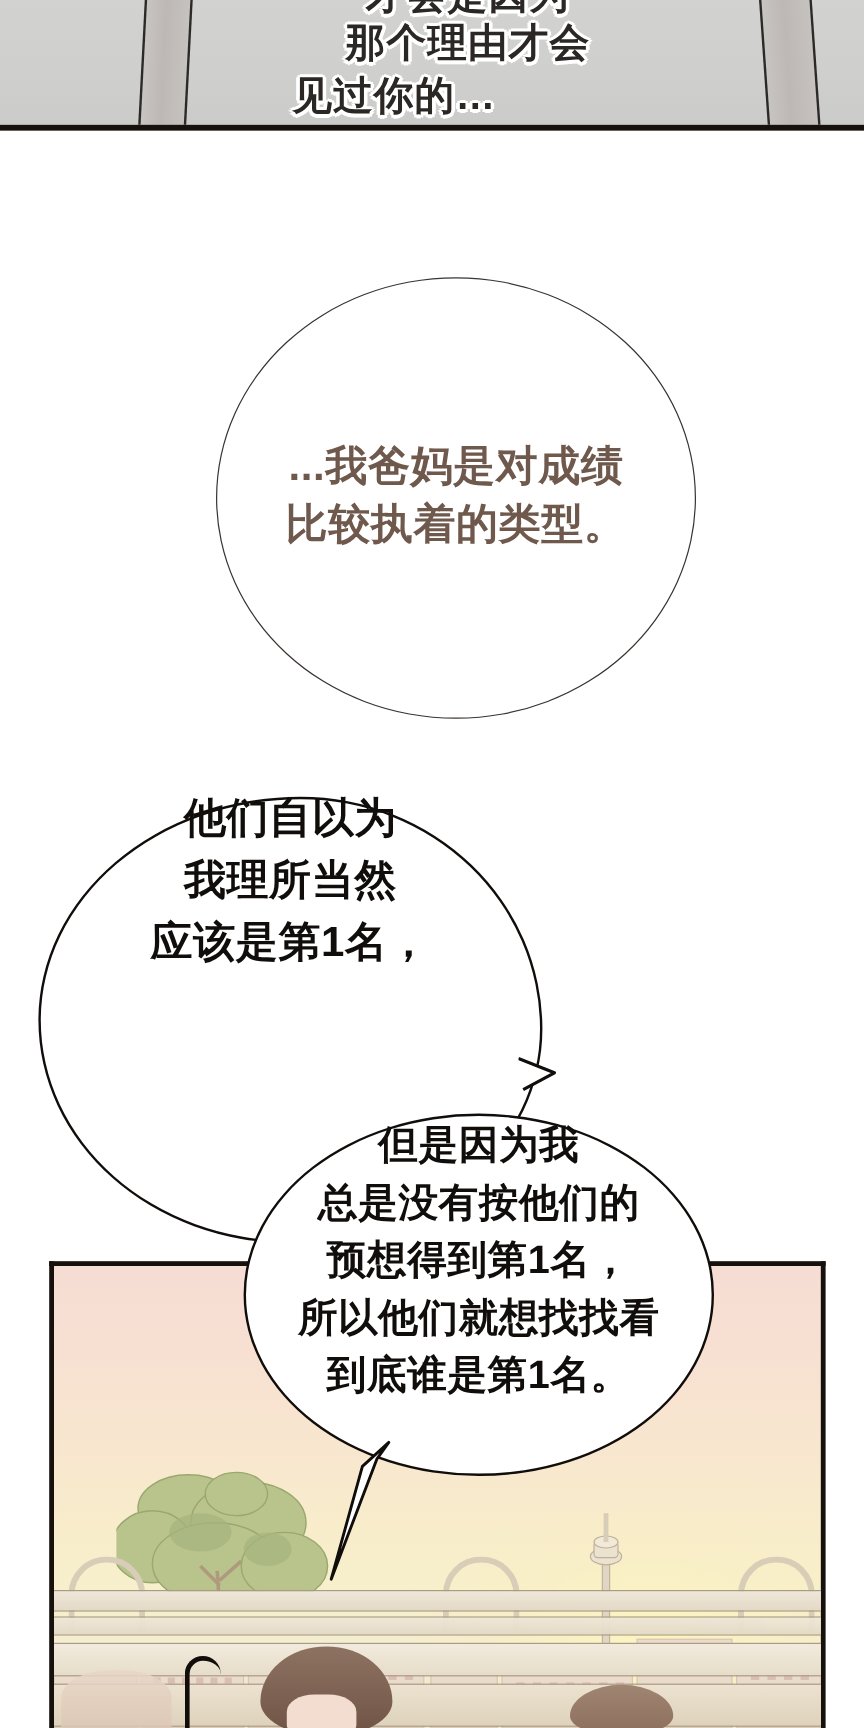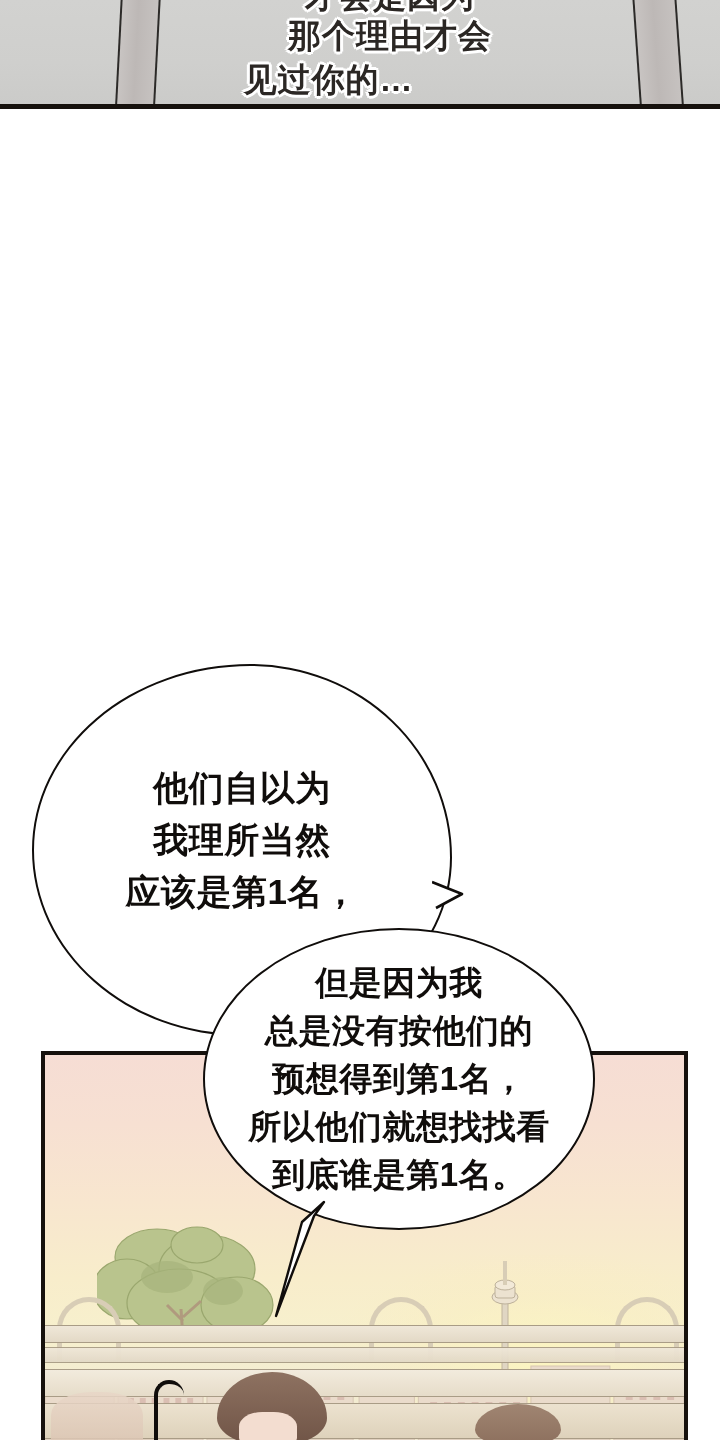--- a/index.html
+++ b/index.html
@@ -133,21 +133,21 @@
     position: absolute;
     left: 32px;
     top: 664px;
     width: 420px;
     height: 372px;
     border-radius: 52% 48% 50% 50% / 50% 52% 48% 50%;
     background: #ffffff;
     border: 2.6px solid #100d0b;
     box-sizing: border-box;
     display: flex;
-    align-items: center;
+    align-items: flex-start;
     justify-content: center;
     z-index: 5;
   }
   .bubble-2 .btext {
     text-align: center;
     color: #100d0b;
     font-weight: 700;
     font-size: 35px;
     line-height: 52px;
     letter-spacing: 0.5px;
@@ -169,21 +169,20 @@
     position: absolute;
     left: 203px;
     top: 928px;
     width: 392px;
     height: 302px;
     border-radius: 50%;
     background: #ffffff;
     border: 2.6px solid #100d0b;
     box-sizing: border-box;
     display: flex;
-    align-items: center;
     justify-content: center;
     z-index: 8;
   }
   .bubble-3 .btext {
     text-align: center;
     color: #100d0b;
     font-weight: 700;
     font-size: 33px;
     line-height: 48px;
     letter-spacing: 0.5px;
@@ -474,20 +473,24 @@
       <div class="rail-bar rail-3"></div>
       <div class="rail-bar rail-4"></div>
     </div>
 
     <div class="ghost-figure"></div>
     <div class="hair-strand"></div>
     <div class="head head-main"></div>
     <div class="head head-side"></div>
   </div>
 
+  <div class="bubble-1">
+    <div class="btext">...我爸妈是对成绩
+比较执着的类型。</div>
+  </div>
 
   <div class="bubble-2">
     <div class="btext">他们自以为
 我理所当然
 应该是第1名，</div>
   </div>
   <svg class="bubble-2-notch" viewBox="0 0 36 30">
     <path d="M0 2 L30 14 L4 28" fill="#ffffff" stroke="#100d0b" stroke-width="2.6" stroke-linejoin="round"></path>
   </svg>
 

